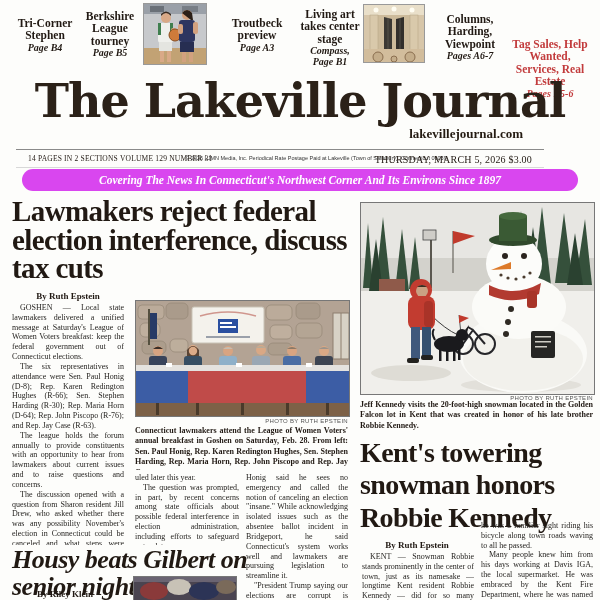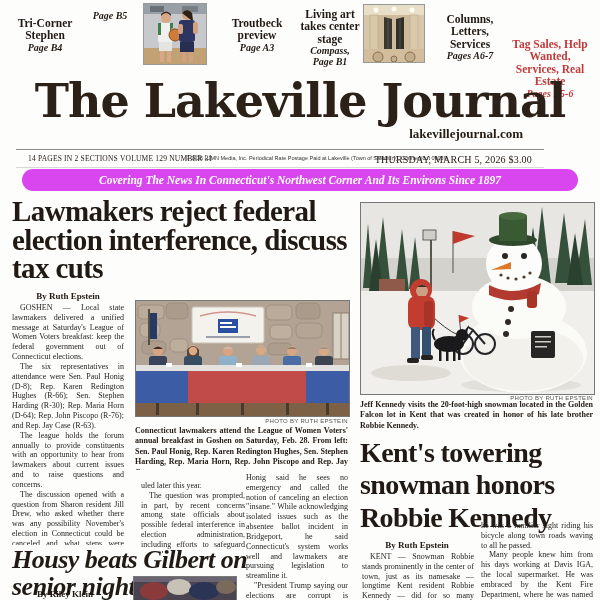--- a/index.html
+++ b/index.html
@@ -42,20 +42,21 @@
 </head>
 <body>
 
 <div id="page">
 
   <div class="abs teaser" style="left:12px;top:17px;width:66px;">
     <div class="t-title">Tri-Corner Stephen</div>
     <div class="t-page">Page B4</div>
   </div>
   <div class="abs teaser" style="left:80px;top:10px;width:60px;">
+    <div class="t-title">Berkshire League tourney</div>
     <div class="t-page">Page B5</div>
   </div>
 
   <div class="abs teaser-photo" style="left:143px;top:3px;width:62px;height:60px;">
     <svg width="62" height="60" viewBox="0 0 62 60">
       <rect width="62" height="60" fill="#c7c9cc"></rect>
       <rect width="62" height="10" fill="#9aa0a8"></rect>
       <rect x="6" y="2" width="14" height="6" fill="#6a7078"></rect>
       <rect x="38" y="2" width="16" height="6" fill="#787e86"></rect>
       <rect y="44" width="62" height="16" fill="#c2a274"></rect>
@@ -104,21 +105,21 @@
       <line x1="24" y1="13" x2="24" y2="45" stroke="#6a645c" stroke-width=".6"></line>
       <line x1="36" y1="13" x2="36" y2="45" stroke="#6a645c" stroke-width=".6"></line>
       <rect y="44" width="60" height="13" fill="#d2bd9c"></rect>
       <circle cx="14" cy="52" r="5" fill="#c4ad8a" stroke="#8a6e4f" stroke-width="1"></circle>
       <circle cx="46" cy="52" r="5" fill="#c4ad8a" stroke="#8a6e4f" stroke-width="1"></circle>
       <circle cx="30" cy="54" r="3" fill="#c4ad8a" stroke="#8a6e4f" stroke-width="1"></circle>
     </svg>
   </div>
 
   <div class="abs teaser" style="left:440px;top:13px;width:60px;">
-    <div class="t-title">Columns, Letters, Services</div>
+    <div class="t-title">Columns, Harding, Viewpoint</div>
     <div class="t-page">Pages A6-7</div>
   </div>
   <div class="abs teaser red" style="left:508px;top:6px;width:84px;">
     <div class="t-title">Tag Sales, Help Wanted, Services, Real Estate</div>
     <div class="t-page">Pages B5-6</div>
   </div>
 
   <div class="abs masthead">The Lakeville Journal</div>
   <div class="abs website">lakevillejournal.com</div>
 
@@ -197,21 +198,21 @@
       <rect x="20" y="102" width="3" height="12" fill="#4a3a2a"></rect>
         <rect x="60" y="102" width="3" height="12" fill="#4a3a2a"></rect>
       <rect x="105" y="102" width="3" height="12" fill="#4a3a2a"></rect>
         <rect x="150" y="102" width="3" height="12" fill="#4a3a2a"></rect>
       <rect x="190" y="102" width="3" height="12" fill="#4a3a2a"></rect>
     </svg>
   </div>
   <div class="abs credit" style="left:135px;top:418px;width:213px;">PHOTO BY RUTH EPSTEIN</div>
   <div class="abs caption" style="left:135px;top:426px;width:213px;height:44px;overflow:hidden;">Connecticut lawmakers attend the League of Women Voters' annual breakfast in Goshen on Saturday, Feb. 28. From left: Sen. Paul Honig, Rep. Karen Redington Hughes, Sen. Stephen Harding, Rep. Maria Horn, Rep. John Piscopo and Rep. Jay Case.</div>
 
-  <div class="abs col" style="left:141px;top:473px;width:104px;height:72px;margin-top:8px;">
+  <div class="abs col" style="left:135px;top:473px;width:104px;height:72px;">
     <p class="noindent">uled later this year.</p>
     <p>The question was prompted, in part, by recent concerns among state officials about possible federal interference in election administration, including efforts to safeguard voter data.</p>
   </div>
   <div class="abs col" style="left:246px;top:473px;width:102px;height:126px;">
     <p class="noindent">Honig said he sees no emergency and called the notion of canceling an election "insane." While acknowledging isolated issues such as the absentee ballot incident in Bridgeport, he said Connecticut's system works well and lawmakers are pursuing legislation to streamline it.</p>
     <p>"President Trump saying our elections are corrupt is nonsense," Honig said. "It's more that he doesn't like Connecticut because he didn't win here."</p>
 
   </div>
 
   <div class="abs headline-housy">Housy beats Gilbert on senior night</div>

